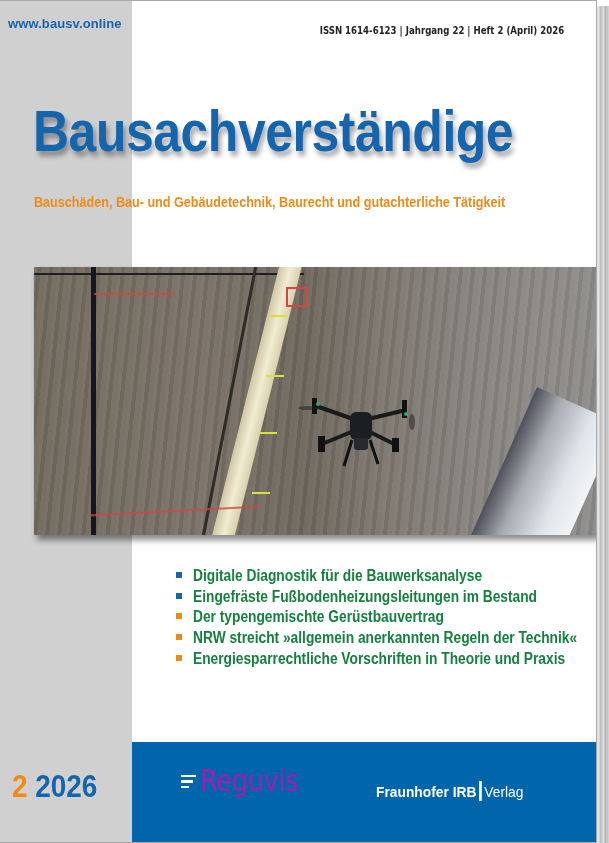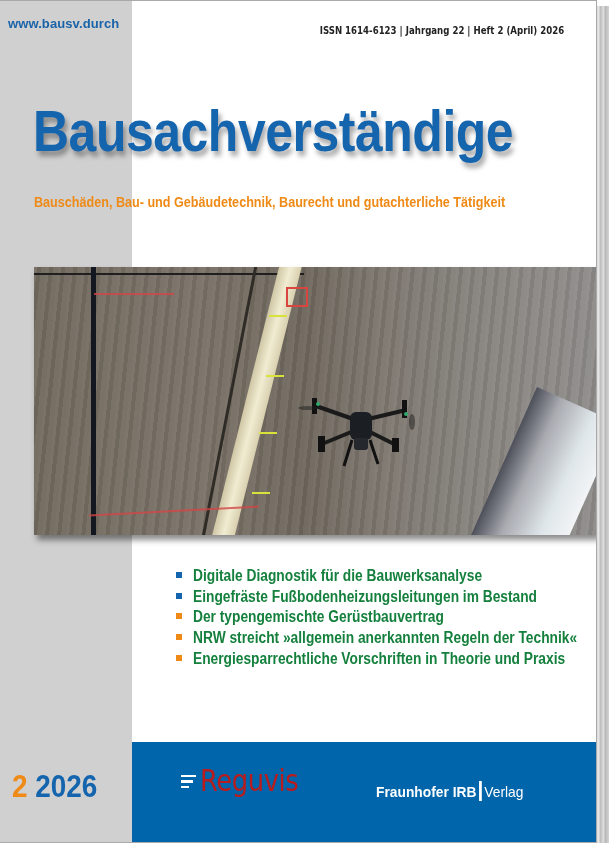--- a/index.html
+++ b/index.html
@@ -42,38 +42,38 @@
 
   .contents { position: absolute; left: 176px; top: 566px; }
   .contents li { list-style: none; position: relative; padding-left: 17px; height: 20.7px; font-size: 16px; font-weight: bold; color: #15803d; white-space: nowrap; }
   .contents li .txt { display: inline-block; transform: scaleX(0.86); transform-origin: left center; }
   .contents li .bullet { position: absolute; left: 0; top: 5px; width: 6px; height: 6px; }
 
   .footer { position: absolute; left: 132px; top: 741px; width: 465px; height: 102px; background: #0065ab; }
   .issue { position: absolute; left: 12px; top: 768px; font-size: 31px; font-weight: bold; white-space: nowrap; transform: scaleX(0.9); transform-origin: left top; }
   .issue .num { color: #ef8a16; }
   .issue .year { color: #1565ae; }
-  .reguvis { position: absolute; left: 181px; top: 762px; display: flex; align-items: center; color: #b91c1c; }
+  .reguvis { position: absolute; left: 181px; top: 762px; display: flex; align-items: center; color: #a21caf; }
   .reguvis .logo-icon { display: flex; flex-direction: column; gap: 3px; margin-right: 4px; margin-top: 2px; }
   .reguvis .logo-icon span { display: block; height: 2.5px; background: #fff; }
   .reguvis .name { font-size: 30px; font-family: "DejaVu Sans", sans-serif; font-weight: normal; transform: scaleX(0.86); transform-origin: left center; letter-spacing: -0.5px; }
   .fraunhofer { position: absolute; left: 376px; top: 780px; color: #ffffff; font-size: 15px; white-space: nowrap; display: flex; align-items: center; transform: scaleX(0.92); transform-origin: left top; }
   .fraunhofer .bold { font-weight: bold; }
   .fraunhofer .sep { display: inline-block; width: 2.5px; height: 20px; background: #fff; margin: 0 3px; }
   .fraunhofer .light { font-weight: normal; }
 </style>
 </head>
 <body>
 
 <div class="page-edges"></div>
 
 <div class="cover">
   <div class="gray-strip"></div>
 
-  <div class="website">www.bausv.durch</div>
+  <div class="website">www.bausv.online</div>
   <div class="issn">ISSN 1614-6123 | Jahrgang 22 | Heft 2 (April) 2026</div>
 
   <div class="title">Bausachverständige</div>
   <div class="subtitle">Bauschäden, Bau- und Gebäudetechnik, Baurecht und gutachterliche Tätigkeit</div>
 
   <div class="photo">
     <div class="cable"></div>
     <div class="pipe"></div>
     <div class="edge-dark"></div>
     <div class="beam"></div>

